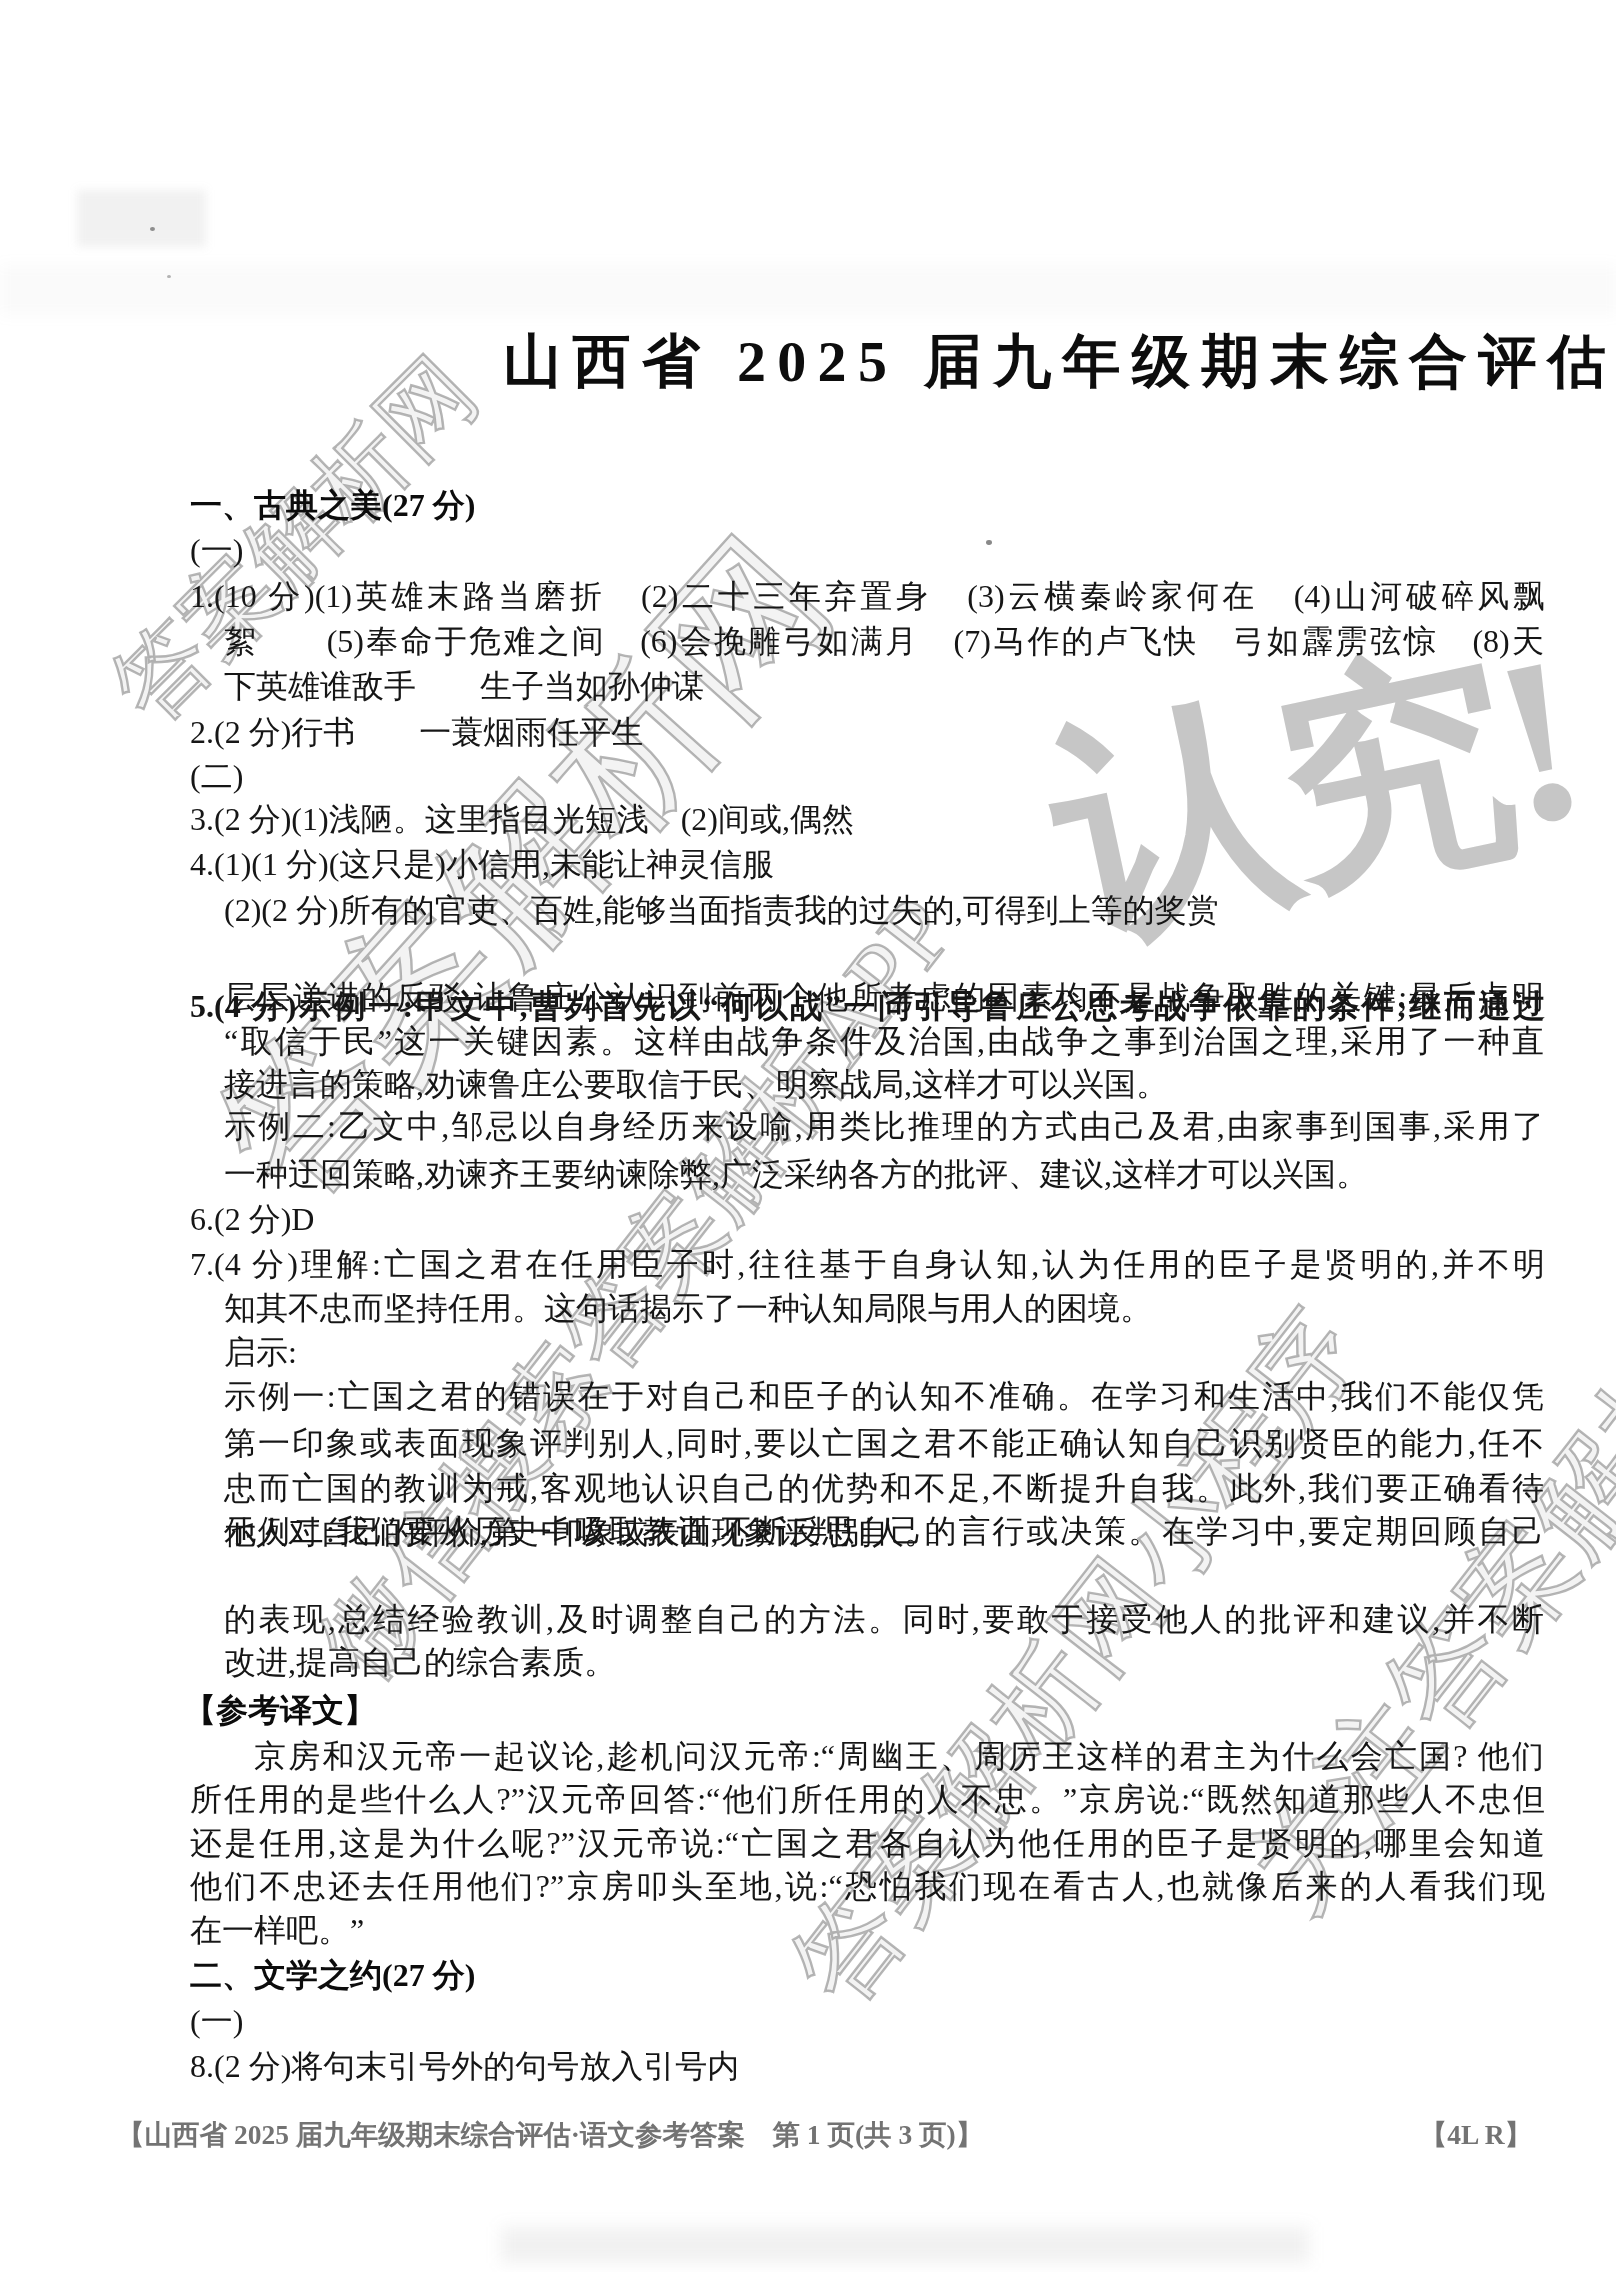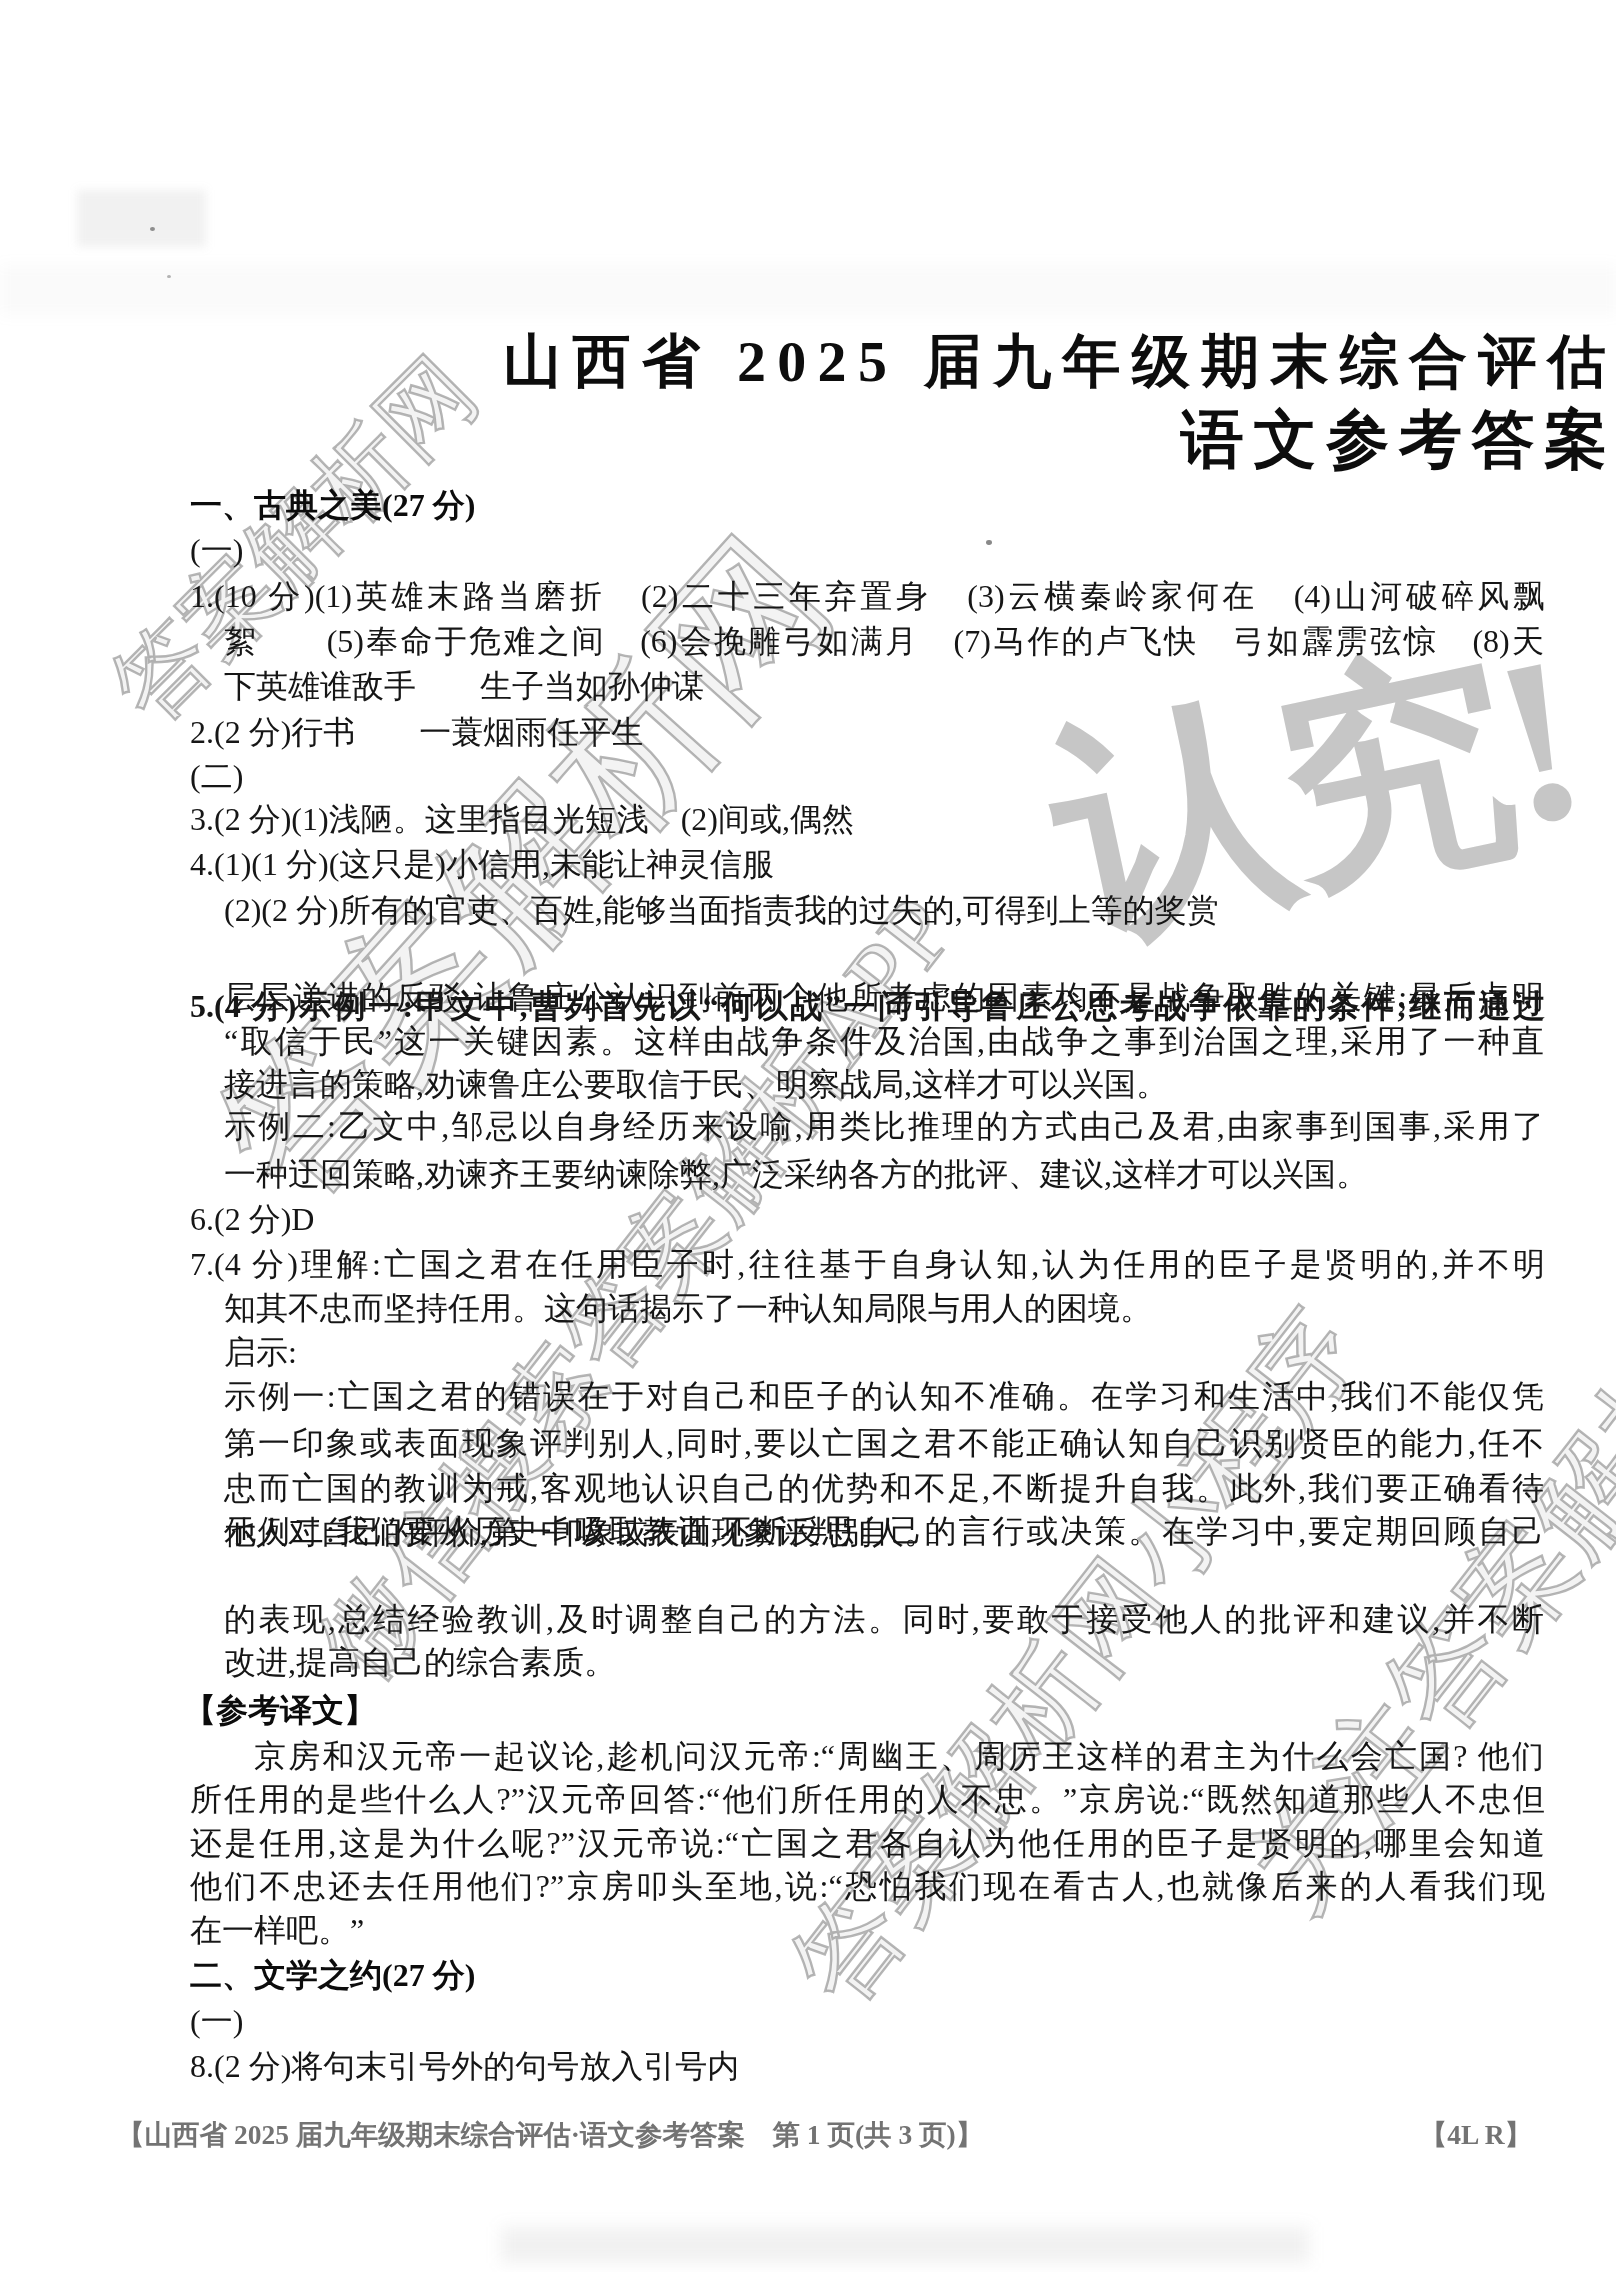--- a/index.html
+++ b/index.html
@@ -67,21 +67,20 @@
   <div id="wm-layer">
       <div class="wm wm-outline" style="left: 97px; top: 671px; font-size: 93px; transform: rotate(-45deg);">答案解析网</div>
       <div class="wm wm-outline" style="left: 194px; top: 1116px; font-size: 162px; transform: rotate(-48deg);">答案解析网</div>
       <div class="wm wm-outline" style="left: 307px; top: 1633px; font-size: 97px; transform: rotate(-52deg);">微信搜索答案解析APP</div>
       <div class="wm wm-outline" style="left: 776px; top: 1956px; font-size: 105px; transform: rotate(-52deg);">答案解析网小程序</div>
       <div class="wm wm-outline" style="left: 1229px; top: 1859px; font-size: 113px; transform: rotate(-52deg);">关注答案解析网</div>
       <div class="wm wm-stamp" style="left: 1035px; top: 728px; font-size: 234px; transform: rotate(-12deg);">认究!</div>
     </div>
 
   <div class="title t1">山西省 2025 届九年级期末综合评估</div>
-  <div class="title t2">语文参考答案</div>
 
   <div id="lines-layer">
       <div class="line bold" style="left: 154px; top: 483px;">一、古典之美(27 分)</div>
       <div class="line" style="left: 154px; top: 528px;">(一)</div>
       <div class="line full" style="left: 154px; top: 574px; width: 1355px;">1.(10 分)(1)英雄末路当磨折　(2)二十三年弃置身　(3)云横秦岭家何在　(4)山河破碎风飘</div>
       <div class="line full" style="left: 188px; top: 619px; width: 1320px;">絮　　(5)奉命于危难之间　(6)会挽雕弓如满月　(7)马作的卢飞快　弓如霹雳弦惊　(8)天</div>
       <div class="line" style="left: 188px; top: 664px;">下英雄谁敌手　　生子当如孙仲谋</div>
       <div class="line" style="left: 154px; top: 710px;">2.(2 分)行书　　一蓑烟雨任平生</div>
       <div class="line" style="left: 154px; top: 754px;">(二)</div>
       <div class="line" style="left: 154px; top: 797px;">3.(2 分)(1)浅陋。这里指目光短浅　(2)间或,偶然</div>

